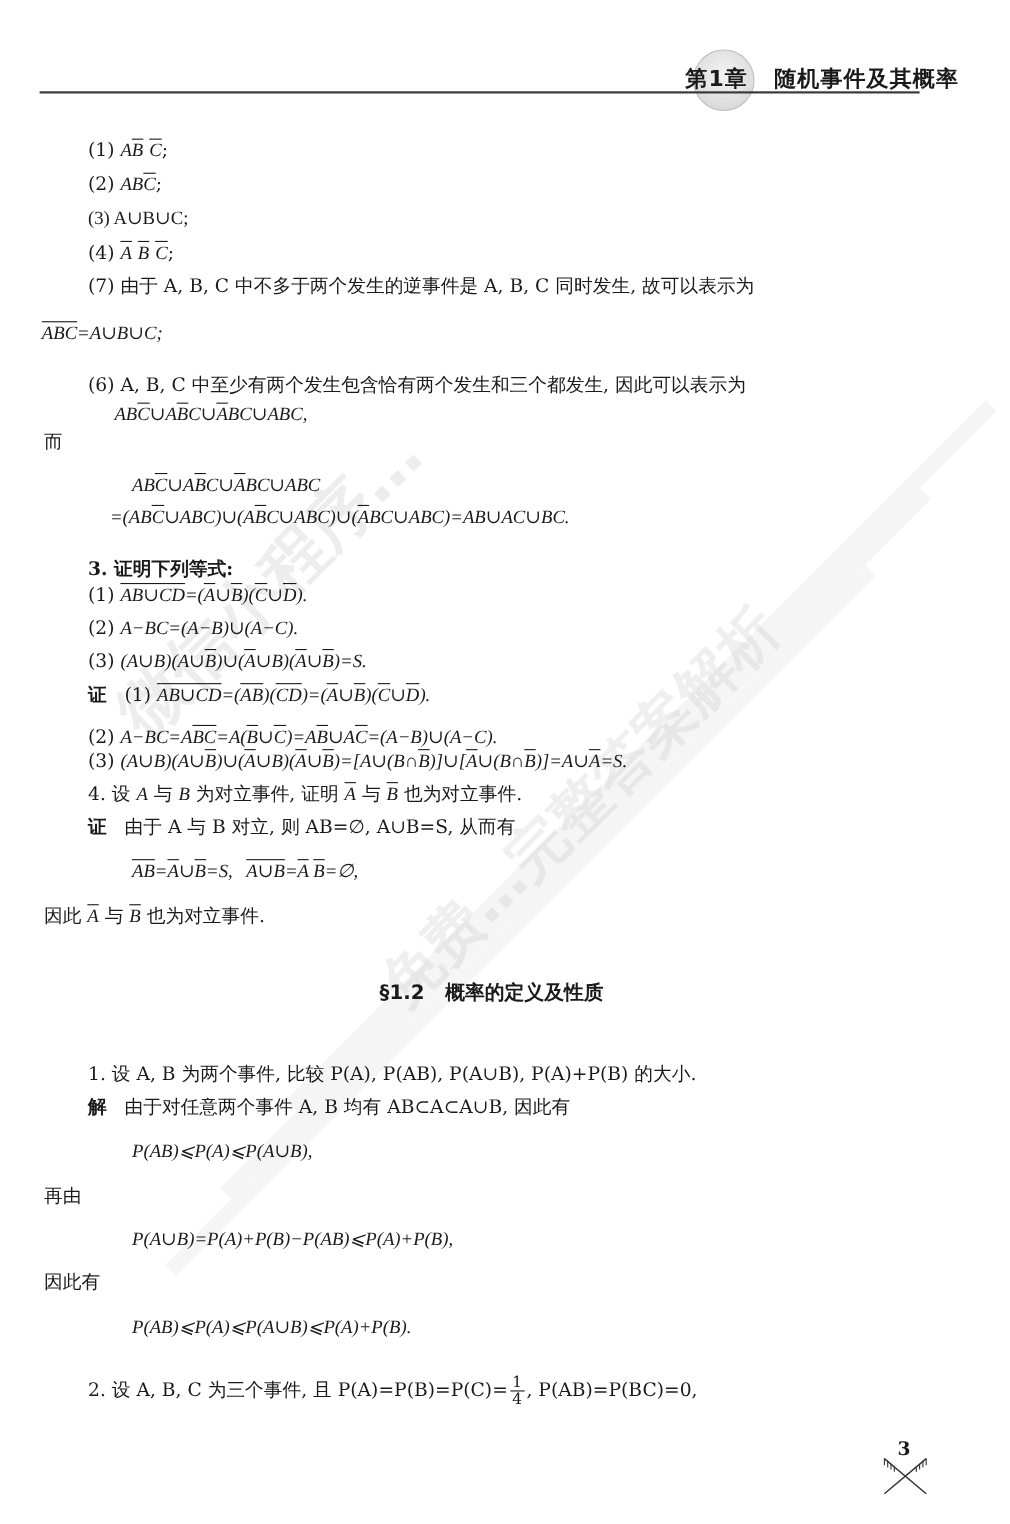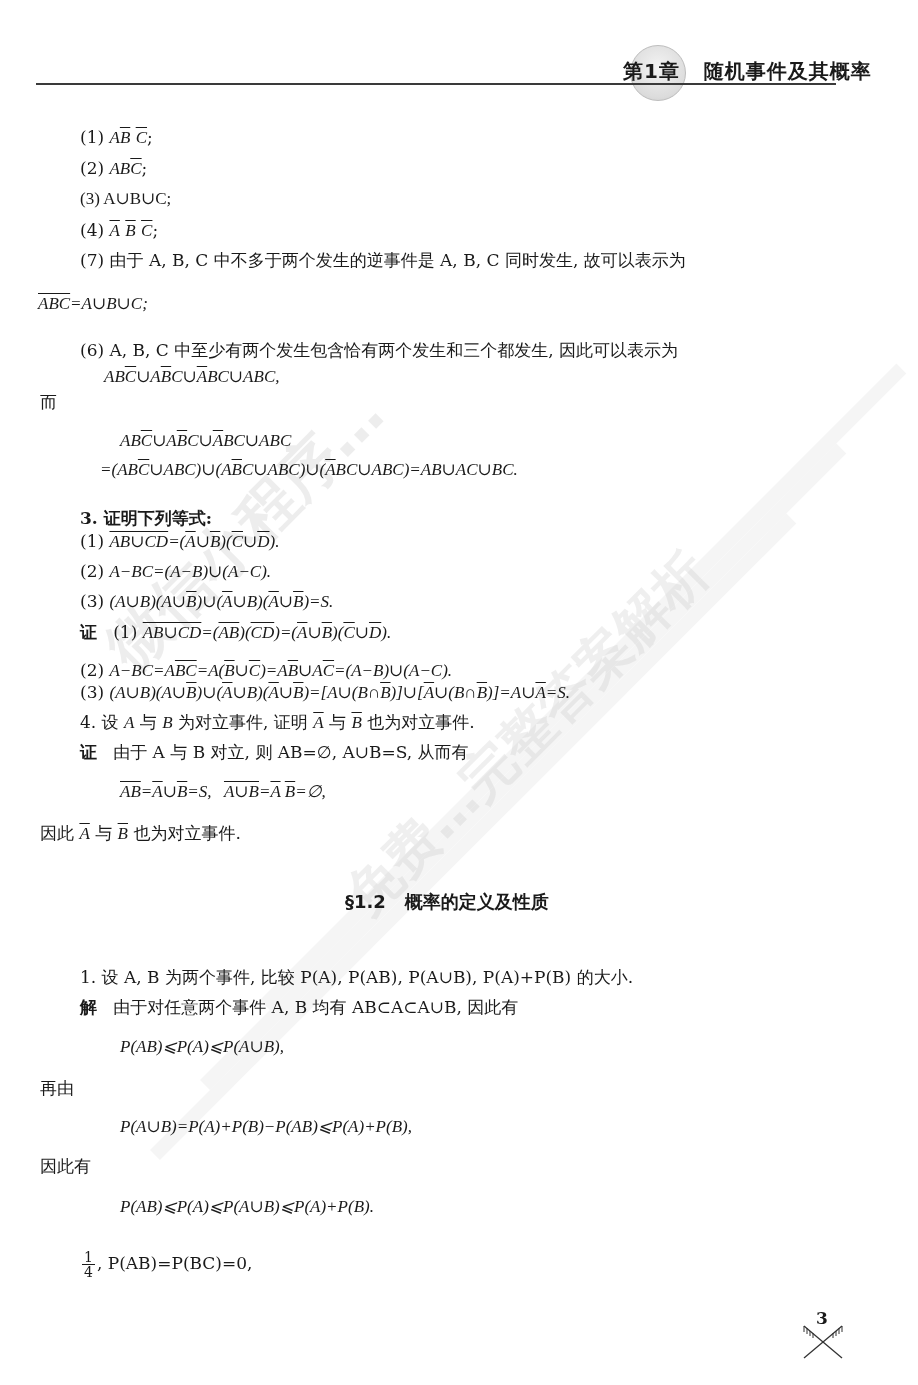--- a/index.html
+++ b/index.html
@@ -82,21 +82,21 @@
 <div class="section-title">§1.2   概率的定义及性质</div>
 
 <div class="line" style="left:80px; top:966px;">1. 设 A, B 为两个事件, 比较 P(A), P(AB), P(A∪B), P(A)+P(B) 的大小.</div>
 <div class="line" style="left:80px; top:996px;"><span class="bold">解</span>   <span>由于对任意两个事件 A, B 均有 AB⊂A⊂A∪B, 因此有</span></div>
 <div class="line m" style="left:120px; top:1036px;">P(AB)⩽P(A)⩽P(A∪B),</div>
 <div class="line" style="left:40px; top:1077px;">再由</div>
 <div class="line m" style="left:120px; top:1116px;">P(A∪B)=P(A)+P(B)−P(AB)⩽P(A)+P(B),</div>
 <div class="line" style="left:40px; top:1155px;">因此有</div>
 <div class="line m" style="left:120px; top:1196px;">P(AB)⩽P(A)⩽P(A∪B)⩽P(A)+P(B).</div>
 
-<div class="line" style="left:80px; top:1250px;"><span class="frac"><span class="num">1</span><span class="den">4</span></span><span>, P(AB)=P(BC)=0,</span></div>
+<div class="line" style="left:80px; top:1250px;"><span>2. 设 A, B, C 为三个事件, 且 P(A)=P(B)=P(C)=</span><span class="frac"><span class="num">1</span><span class="den">4</span></span><span>, P(AB)=P(BC)=0,</span></div>
 
 <div class="page-num">3</div>
 <svg class="page-orn" viewBox="0 0 50 40">
   <line x1="6" y1="6" x2="44" y2="38" stroke="#333" stroke-width="1.3"></line>
   <line x1="44" y1="6" x2="6" y2="38" stroke="#333" stroke-width="1.3"></line>
   <g stroke="#333" stroke-width="1">
     <line x1="6" y1="6" x2="6" y2="12"></line>
       <line x1="9" y1="8" x2="9" y2="14"></line>
       <line x1="12" y1="11" x2="12" y2="16"></line>
       <line x1="15" y1="13" x2="15" y2="18"></line>

